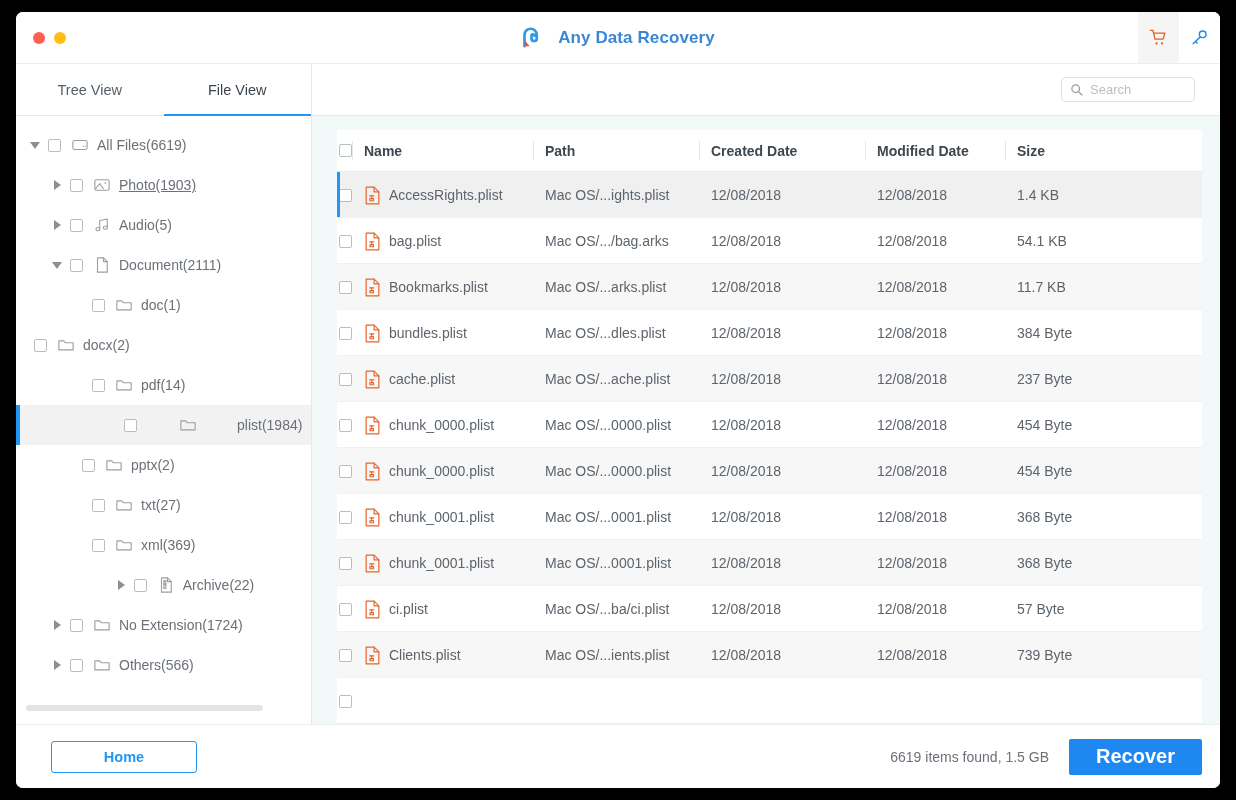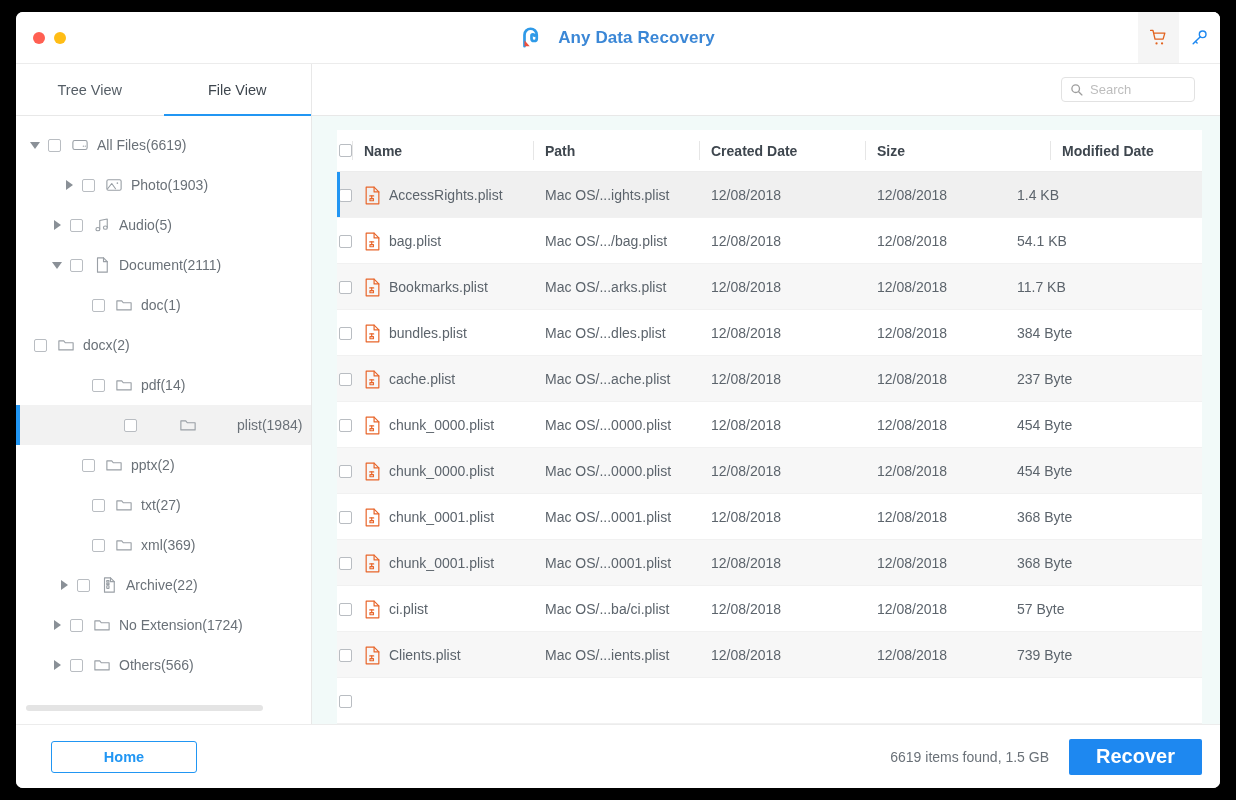--- a/index.html
+++ b/index.html
@@ -362,21 +362,21 @@
             <span class="cbox"></span>
             <span class="ticon">
               <svg width="18" height="18" viewBox="0 0 24 24" fill="none" stroke="#9aa0a6" stroke-width="1.5" stroke-linejoin="round" stroke-linecap="round">
                 <rect x="2.5" y="6" width="19" height="12" rx="2.5"></rect>
                 <circle cx="16.5" cy="13.5" r=".9" fill="#9aa0a6" stroke="none"></circle>
                 <circle cx="19" cy="13.5" r=".9" fill="#9aa0a6" stroke="none"></circle>
               </svg>
             </span>
             <span class="tlabel">All Files(6619)</span>
           </div>
-          <div class="tnode" style="padding-left: 48px;">
+          <div class="tnode" style="padding-left: 36px; text-decoration: underline;">
             <span class="caret right"></span>
             <span class="cbox"></span>
             <span class="ticon">
               <svg width="18" height="18" viewBox="0 0 24 24" fill="none" stroke="#9aa0a6" stroke-width="1.5" stroke-linejoin="round" stroke-linecap="round">
                 <rect x="2.5" y="5" width="19" height="14" rx="2"></rect>
                 <circle cx="16.5" cy="9.5" r="1.1" fill="#9aa0a6" stroke="none"></circle>
                 <path d="M3.5 17 L9 10 L14 17"></path>
               </svg>
             </span>
             <span class="tlabel">Photo(1903)</span>
@@ -467,21 +467,21 @@
           <div class="tnode" style="padding-left: 58px;">
             <span class="caret"></span>
             <span class="cbox"></span>
             <span class="ticon">
               <svg width="18" height="18" viewBox="0 0 24 24" fill="none" stroke="#9aa0a6" stroke-width="1.5" stroke-linejoin="round" stroke-linecap="round">
                 <path d="M2.5 18.5 V6.5 h6.5 l2 2.5 h10.5 V18.5 Z"></path>
               </svg>
             </span>
             <span class="tlabel">xml(369)</span>
           </div>
-          <div class="tnode" style="padding-left: 43px;">
+          <div class="tnode" style="padding-left: 43px; justify-content: center;">
             <span class="caret right"></span>
             <span class="cbox"></span>
             <span class="ticon">
               <svg width="18" height="18" viewBox="0 0 24 24" fill="none" stroke="#9aa0a6" stroke-width="1.5" stroke-linejoin="round" stroke-linecap="round">
                 <path d="M6 2.5 h8 l5 5 V21.5 H6 Z"></path>
                 <path d="M14 2.5 V7.5 H19"></path>
                 <rect x="9" y="6" width="3" height="2"></rect>
                 <rect x="9" y="9.5" width="3" height="2"></rect>
                 <rect x="9" y="13" width="3" height="3.5" rx=".5"></rect>
               </svg>
@@ -531,22 +531,22 @@
 
       <div id="table-wrap">
         <div id="table">
           <div id="thead">
             <div class="th c-chk">
               <span class="cbox"></span>
             </div>
             <div class="th c-name">Name</div>
             <div class="th c-path">Path</div>
             <div class="th c-cre">Created Date</div>
+            <div class="th c-mod">Modified Date</div>
             <div class="th c-size">Size</div>
-            <div class="th c-mod">Modified Date</div>
           </div>
           <div id="tbody">
             <div id="vscroll"></div>
           <div class="row sel">
                 <div class="cell c-chk">
                   <span class="cbox"></span>
                 </div>
                 <div class="cell c-name namecell">
                   <span class="fileicon"><svg width="17" height="19" viewBox="0 0 20 24" fill="none" stroke="#e8652a" stroke-width="1.5" stroke-linejoin="round" stroke-linecap="round">
                       <path d="M2 1.5 h10 l6 6 V22.5 H2 Z"></path>
@@ -578,21 +578,21 @@
                   <span class="fileicon"><svg width="17" height="19" viewBox="0 0 20 24" fill="none" stroke="#e8652a" stroke-width="1.5" stroke-linejoin="round" stroke-linecap="round">
                       <path d="M2 1.5 h10 l6 6 V22.5 H2 Z"></path>
                       <path d="M12 1.5 V7.5 H18"></path>
                       <path d="M6.5 12.5 h5"></path>
                       <path d="M9 12.5 V16"></path>
                       <path d="M6.8 16 h4.4 v2.6 h-4.4 Z"></path>
                     </svg></span>
                   <span>bag.plist</span>
                 </div>
                 <div class="cell c-path">
-                  <span>Mac OS/.../bag.plist</span>
+                  <span>Mac OS/.../bag.arks</span>
                 </div>
                 <div class="cell c-cre">
                   <span>12/08/2018</span>
                 </div>
                 <div class="cell c-mod">
                   <span>12/08/2018</span>
                 </div>
                 <div class="cell c-size">
                   <span>54.1 KB</span>
                 </div>

